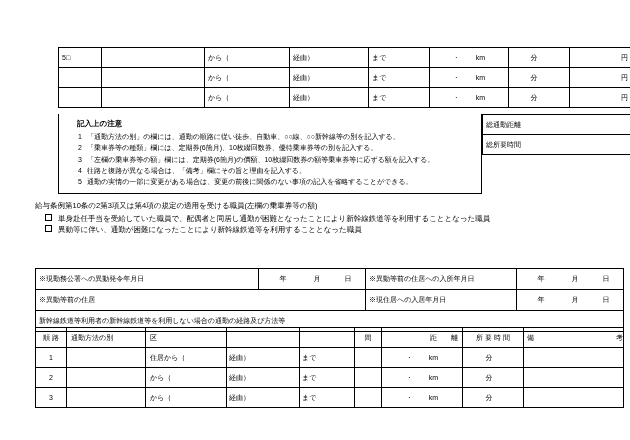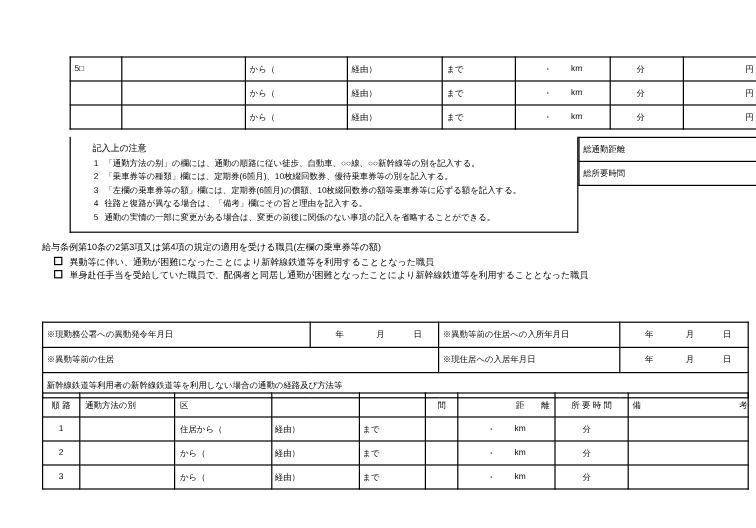--- a/index.html
+++ b/index.html
@@ -84,20 +84,21 @@
     height: 80px;
     border: 1px solid #000000;
     border-top: none;
     box-sizing: border-box;
     padding: 5px 8px 0 14px;
   }
   .notes-title {
     font-size: 7.5px;
     margin-bottom: 4px;
     padding-left: 4px;
+    font-weight: bold;
   }
   .note-row {
     display: flex;
     margin-bottom: 2.5px;
     line-height: 1.25;
   }
   .note-num {
     width: 14px;
     flex: none;
     text-align: center;
@@ -333,25 +334,25 @@
         <td class="sum-label">総所要時間</td>
 
       </tr>
     </tbody>
   </table>
 
   <div class="mid-section">
     <div class="mid-head">給与条例第10条の2第3項又は第4項の規定の適用を受ける職員(左欄の乗車券等の額)</div>
     <div class="mid-item">
       <div class="mid-box"><span class="chk"></span></div>
-      <div>異動等に伴い、通勤が困難になったことにより新幹線鉄道等を利用することとなった職員</div>
+      <div>単身赴任手当を受給していた職員で、配偶者と同居し通勤が困難となったことにより新幹線鉄道等を利用することとなった職員</div>
     </div>
     <div class="mid-item">
       <div class="mid-box"><span class="chk"></span></div>
-      <div>単身赴任手当を受給していた職員で、配偶者と同居し通勤が困難となったことにより新幹線鉄道等を利用することとなった職員</div>
+      <div>異動等に伴い、通勤が困難になったことにより新幹線鉄道等を利用することとなった職員</div>
     </div>
   </div>
 
   <div class="lower">
     <table>
       <tbody>
         <tr>
           <td style="width:216px" class="row-title">※現勤務公署への異動発令年月日</td>
           <td style="width:100px">
             <div class="date-slots">

